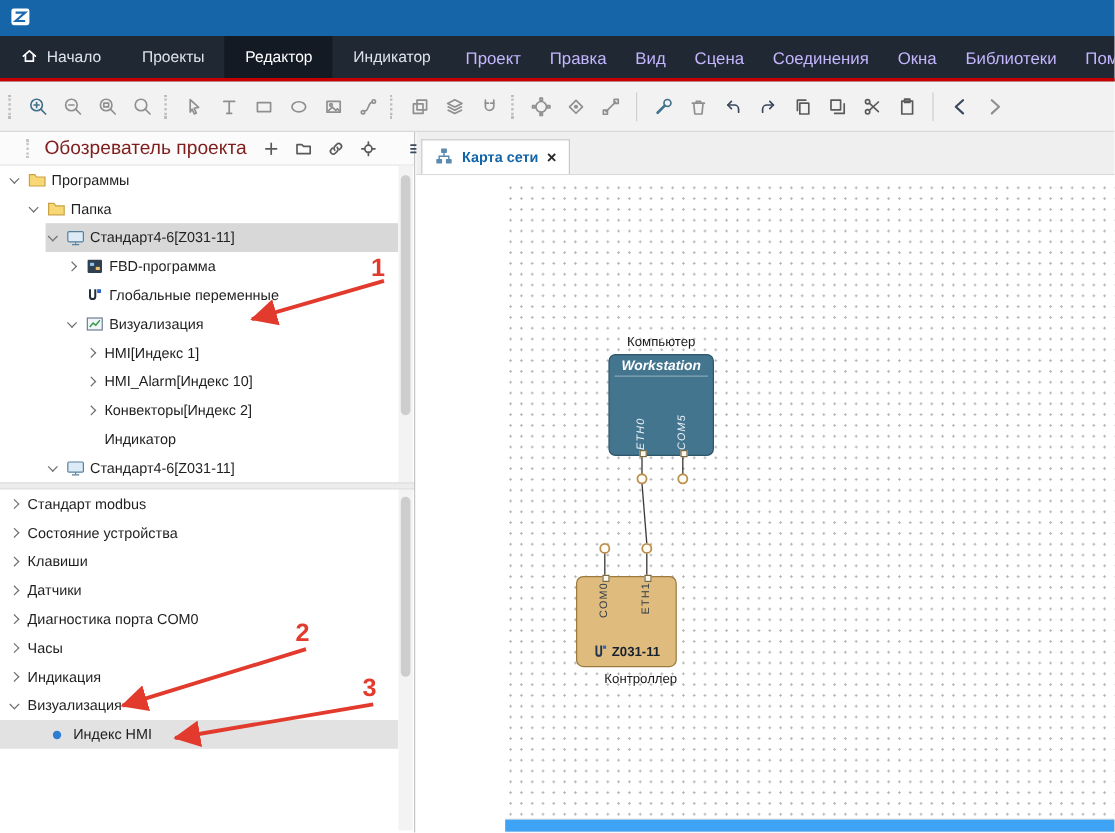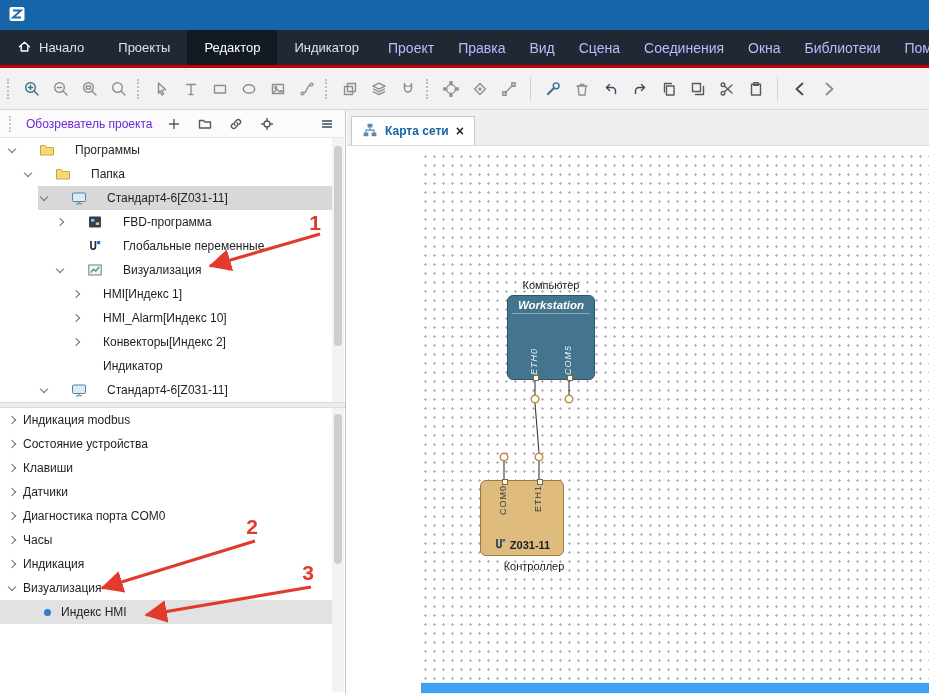--- a/index.html
+++ b/index.html
@@ -23,27 +23,27 @@
   .tbtn{width:27px;height:27px;display:flex;align-items:center;justify-content:center;background:none;border:none;border-radius:3px;}
   .grip{width:4px;height:20px;border-left:2px dotted #bdbdbd;margin:0 5px 0 3px;}
   .sep{width:1px;height:24px;background:#d0d0d0;margin:0 6px;}
   .ic{fill:none;stroke:#8f8f8f;stroke-width:1.4;stroke-linecap:round;stroke-linejoin:round;}
   .ic-accent{stroke:#41718c;}
   .ic-dark{stroke:#39485c;}
   .ic-mid{stroke:#5a5a5a;}
 
   
   .left{position:absolute;top:110px;left:0;width:346px;bottom:0;background:#fff;border-right:1px solid #c4c4c4;}
-  .exph{position:absolute;top:0;left:0;right:0;height:28px;display:flex;align-items:center;padding:0 9px;gap:13px;border-bottom:1px solid #e6e6e6;color:#6d28d9;font-size:12px;background:#fbfbfb;}
+  .exph{position:absolute;top:0;left:0;right:0;height:28px;display:flex;align-items:center;padding:0 22px;gap:13px;border-bottom:1px solid #e6e6e6;color:#7f1d1d;font-size:16px;background:#fbfbfb;}
   .grip2{width:4px;height:16px;border-left:2px dotted #c6c6c6;}
   .exptitle{white-space:nowrap;}
   .hbtn{background:none;border:none;width:18px;height:18px;display:flex;align-items:center;justify-content:center;padding:0;}
   .flex1{flex:1;}
   .tree{position:absolute;top:28px;left:0;width:332px;height:264px;overflow:hidden;}
-  .trow{height:24px;display:flex;align-items:center;gap:20px;font-size:12px;color:#1f1f1f;white-space:nowrap;}
+  .trow{height:24px;display:flex;align-items:center;gap:4px;font-size:12px;color:#1f1f1f;white-space:nowrap;}
   .trow.selected{background:#d8d8d8;}
   .chev{width:13px;height:13px;flex:0 0 13px;position:relative;}
   .chev::before{content:"";position:absolute;top:3px;left:3px;width:5px;height:5px;border-right:1.4px solid #6e6e6e;border-bottom:1.4px solid #6e6e6e;}
   .chev.right::before{transform:rotate(-45deg);}
   .chev.down::before{transform:rotate(45deg);top:2px;}
   .chev.none::before{display:none;}
   .ticon{width:16px;height:16px;flex:0 0 16px;display:flex;align-items:center;justify-content:center;}
   .vsb{position:absolute;width:12px;background:#f3f3f3;right:1px;}
   .vsb .thumb{position:absolute;left:2px;width:8px;background:#cdcdcd;border-radius:4px;}
   .vsb-top{top:28px;height:264px;}
@@ -436,21 +436,21 @@
     </div>
     <div class="vsb vsb-top">
         <div class="thumb"></div>
       </div>
 
     <div class="splitter"></div>
 
     <div class="plist">
       <div class="prow" style="padding-left:6px">
         <span class="chev right"></span>
-        <span>Индикация modbus</span>
+        <span>Стандарт modbus</span>
       </div>
       <div class="prow" style="padding-left:6px">
         <span class="chev right"></span>
         <span>Состояние устройства</span>
       </div>
       <div class="prow" style="padding-left:6px">
         <span class="chev right"></span>
         <span>Клавиши</span>
       </div>
       <div class="prow" style="padding-left:6px">

